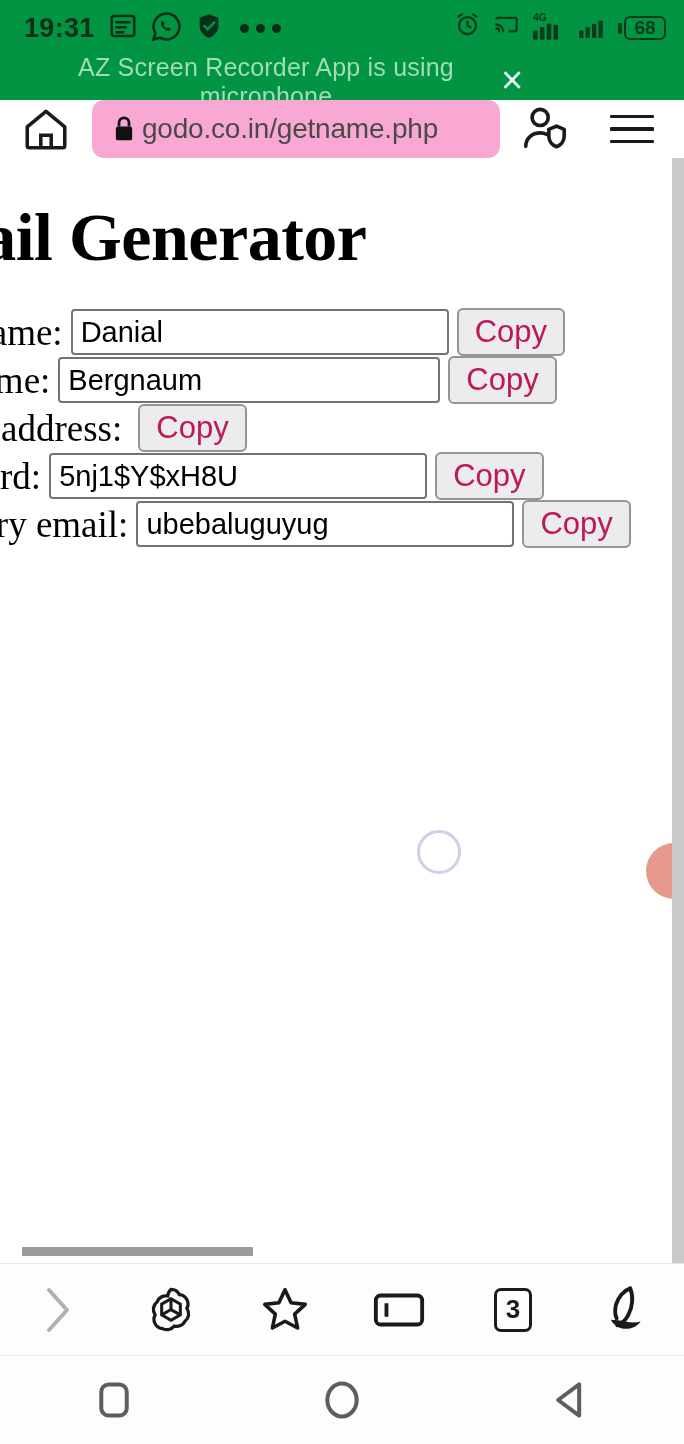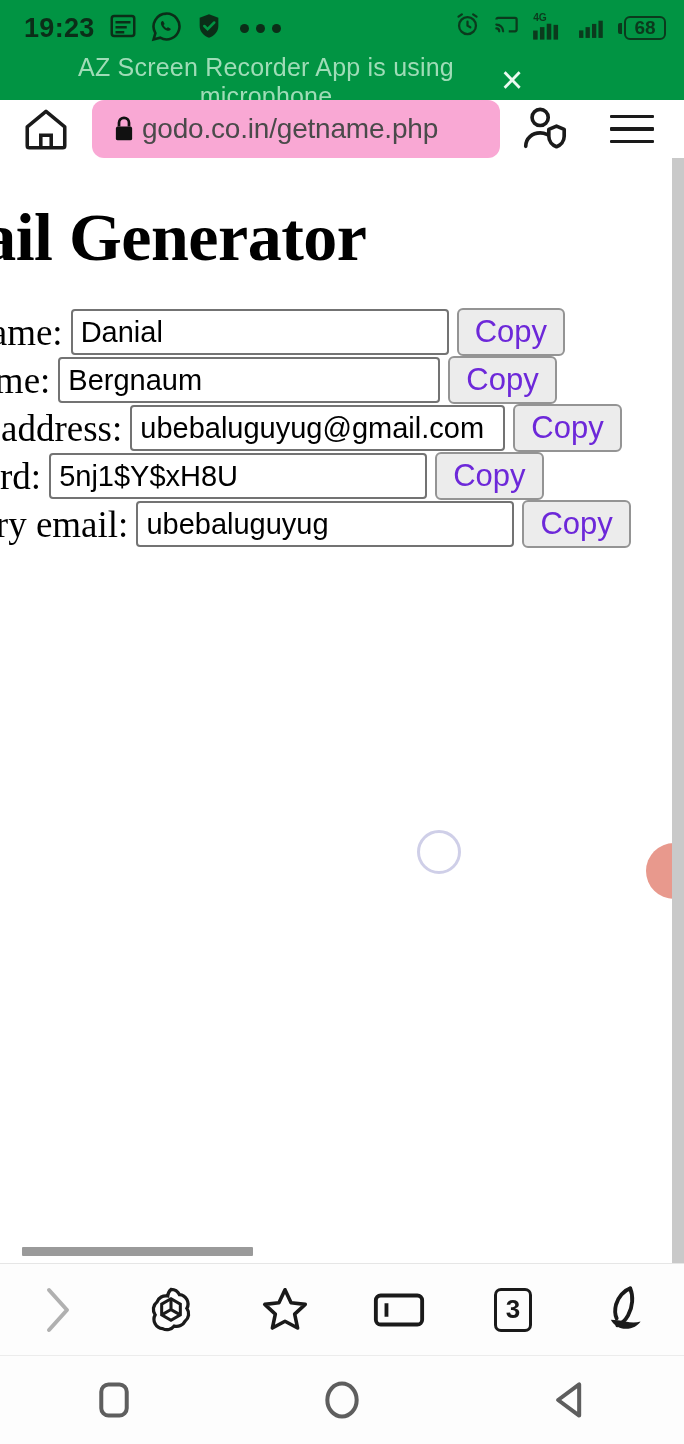--- a/index.html
+++ b/index.html
@@ -82,21 +82,21 @@
   .row .label {
     font-family: "Liberation Serif", serif; font-size: 37px; color: #000;
     padding-right: 8px;
   }
   .row input[type=text] {
     font-family: "Liberation Sans", sans-serif; font-size: 29px; color: #000;
     border: 2px solid #737373; background: #fff; border-radius: 4px;
     height: 46px; padding: 0 8px; outline: none;
   }
   .row .copy {
-    font-family: "Liberation Sans", sans-serif; font-size: 31px; color: #6d28d9;
+    font-family: "Liberation Sans", sans-serif; font-size: 31px; color: #be185d;
     background: #ececec; border: 2px solid #949494; border-radius: 6px;
     height: 48px; padding: 0 16px; margin-left: 8px; cursor: pointer;
   }
   .r1 { margin-left: -74px; } .r1 input { width: 378px; }
   .r2 { margin-left: -74px; } .r2 input { width: 382px; }
   .r3 { margin-left: -74px; } .r3 input { width: 375px; }
   .r4 { margin-left: -74px; } .r4 input { width: 378px; }
   .r5 { margin-left: -74px; } .r5 input { width: 378px; }
 
   .spinner {
@@ -145,21 +145,21 @@
   }
   .nv { width: 140px; display: flex; align-items: center; justify-content: center; }
 </style>
 </head>
 <body>
 
 <div class="screen">
 
   <div class="statusbar">
     <div class="sb-left">
-      <span class="sb-time">19:23</span>
+      <span class="sb-time">19:31</span>
       <span class="ic">
         <svg width="30" height="30" viewBox="0 0 24 24">
             <rect x="3" y="4" width="18" height="16" rx="2" fill="none" stroke="#0b2e18" stroke-width="2"></rect>
             <line x1="6" y1="9" x2="18" y2="9" stroke="#0b2e18" stroke-width="2"></line>
             <line x1="6" y1="13" x2="15" y2="13" stroke="#0b2e18" stroke-width="2"></line>
             <line x1="6" y1="17" x2="13" y2="17" stroke="#0b2e18" stroke-width="2"></line>
           </svg>
       </span>
       <span class="ic">
         <svg width="31" height="31" viewBox="0 0 24 24">
@@ -266,21 +266,20 @@
         <input type="text" value="Danial" style="">
         <button class="copy">Copy</button>
       </div>
       <div class="row r2">
         <span class="label">st name:</span>
         <input type="text" value="Bergnaum" style="">
         <button class="copy">Copy</button>
       </div>
       <div class="row r3">
         <span class="label">mail address:</span>
-        <input type="text" value="ubebaluguyug@gmail.com" style="">
         <button class="copy">Copy</button>
       </div>
       <div class="row r4">
         <span class="label">ssword:</span>
         <input type="text" value="5nj1$Y$xH8U" style="">
         <button class="copy">Copy</button>
       </div>
       <div class="row r5">
         <span class="label">covery email:</span>
         <input type="text" value="ubebaluguyug" style="">

